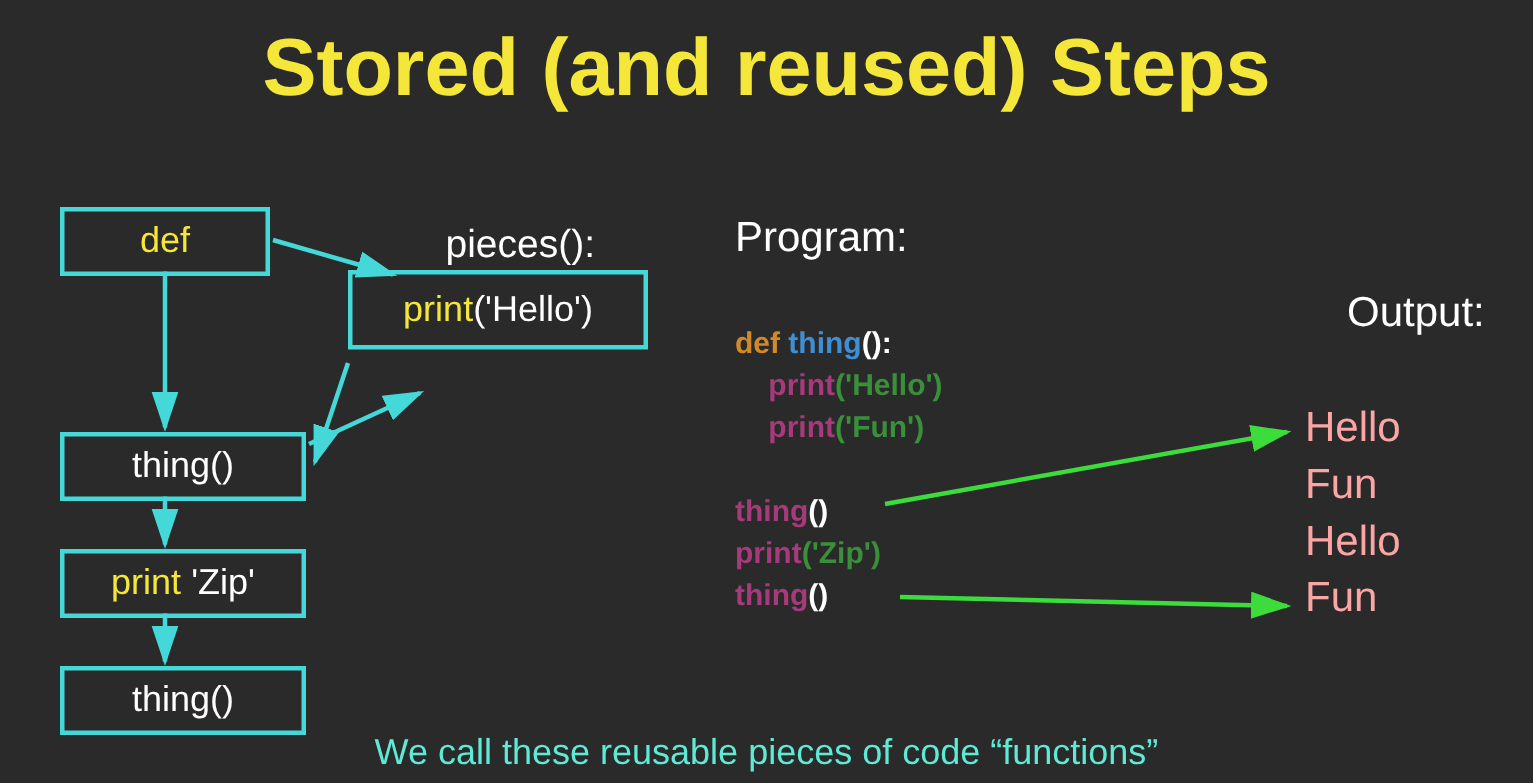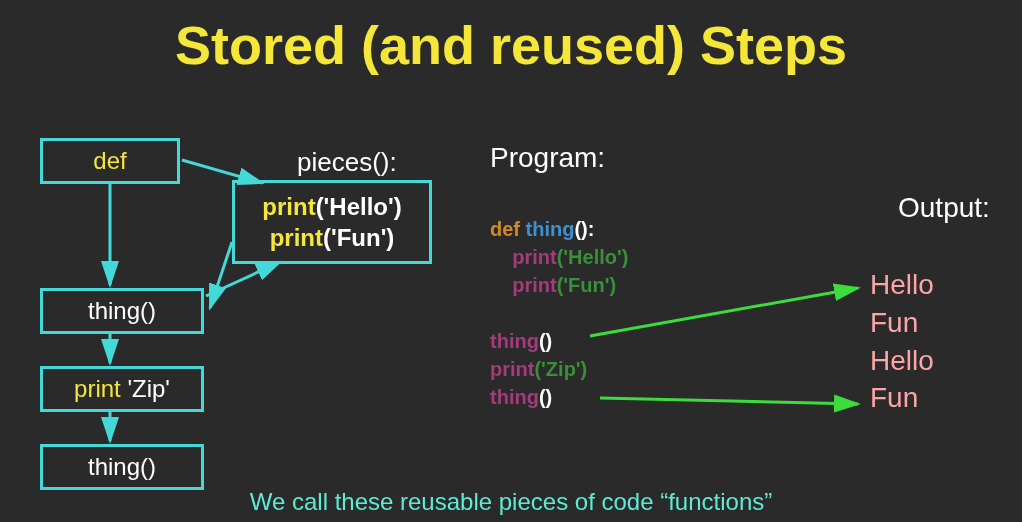--- a/index.html
+++ b/index.html
@@ -88,26 +88,23 @@
 <body>
 
 <div class="title">Stored (and reused) Steps</div>
 
 <div class="box" style="left:40px; top:138px; width:140px;">
   <span class="kw-def">def</span>
 </div>
 
 <div class="thing-hdr" style="left:297px; top:147px;">pieces():</div>
 
-<div class="box" style="left:232px; top:180px; width:200px; padding:8px 0; line-height:1.3;font-weight:bold;">
+<div class="box" style="left:232px; top:180px; width:200px; padding:8px 0; line-height:1.3;">
   <div>
     <span class="kw-print">print</span><span class="str-lit">('Hello')</span>
-  </div>
-  <div>
-    <span class="kw-print">print</span><span class="str-lit">('Fun')</span>
   </div>
 </div>
 
 <div class="box" style="left:40px; top:288px; width:164px;">
   <span>thing()</span>
 </div>
 
 <div class="box" style="left:40px; top:366px; width:164px;">
   <span class="kw-print">print</span><span class="zip-label"> 'Zip'</span>
 </div>

